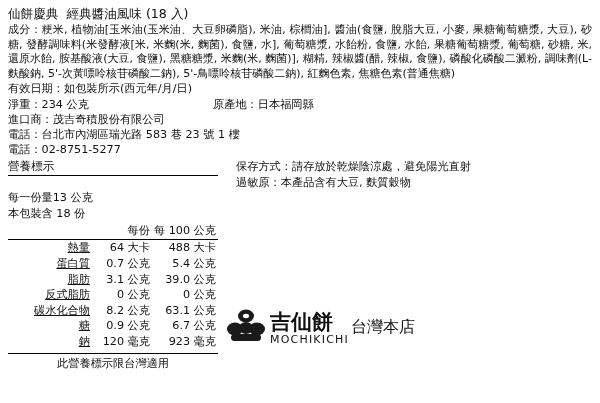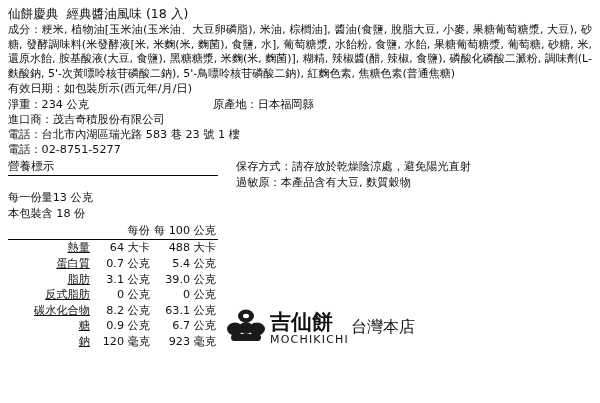--- a/index.html
+++ b/index.html
@@ -238,20 +238,21 @@
             <td class="c-100">6.7 公克</td>
           </tr>
           <tr>
             <td class="c-name">鈉</td>
             <td class="c-serv">120 毫克</td>
             <td class="c-100">923 毫克</td>
           </tr>
         </tbody>
       </table>
 
+      <div class="nutri-foot">此營養標示限台灣適用</div>
     </div>
 
     <div class="logo">
       <div class="logo-mark">
         <svg viewBox="0 0 40 40" width="40" height="40" aria-hidden="true">
           <ellipse cx="20" cy="9" rx="8" ry="6.5" fill="#1a1a1a"></ellipse>
           <ellipse cx="9" cy="22" rx="8" ry="6.5" fill="#1a1a1a"></ellipse>
           <ellipse cx="31" cy="22" rx="8" ry="6.5" fill="#1a1a1a"></ellipse>
           <ellipse cx="20" cy="21" rx="7" ry="6" fill="#1a1a1a"></ellipse>
           <rect x="5" y="27" width="30" height="7" rx="3.5" fill="#1a1a1a"></rect>

